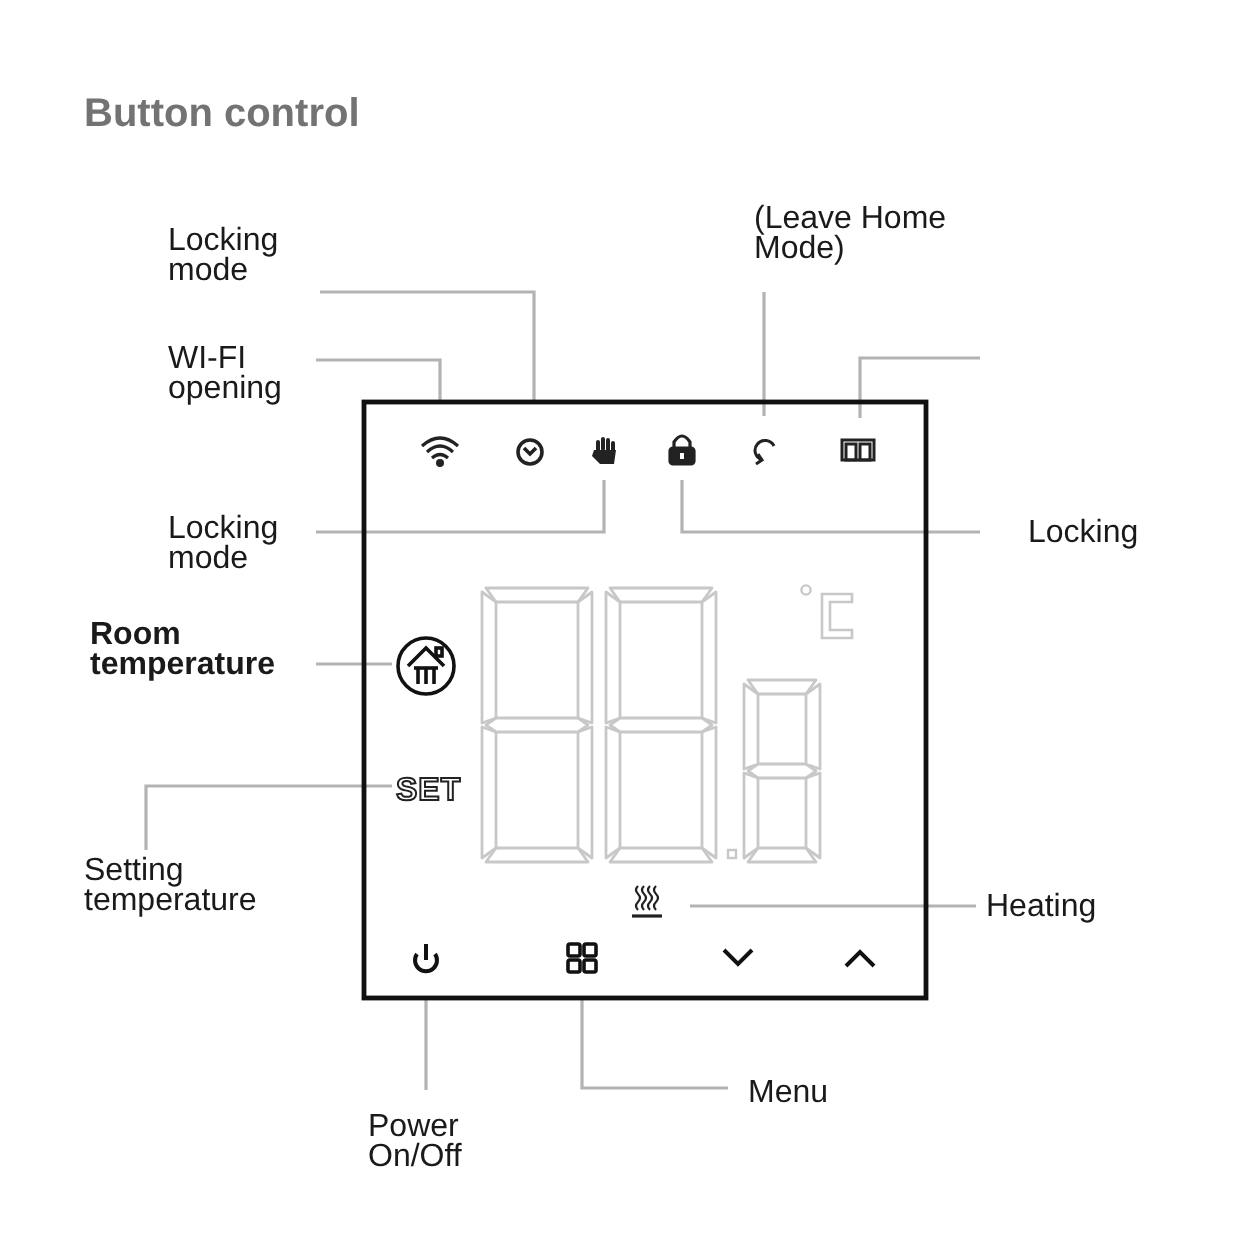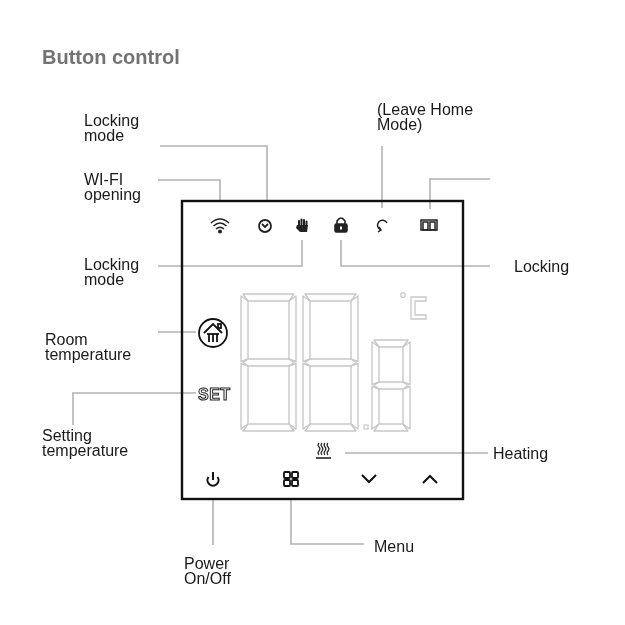--- a/index.html
+++ b/index.html
@@ -15,21 +15,21 @@
 
 <div id="stage">
   <div class="title">Button control</div>
 
   <div class="lbl" style="left:84px;top:113px;">Locking
 mode</div>
   <div class="lbl" style="left:84px;top:172px;">WI-FI
 opening</div>
   <div class="lbl" style="left:84px;top:257px;">Locking
 mode</div>
-  <div class="lbl" style="left:45px;top:332px;">Room
+  <div class="lbl" style="left:45px;top:310px;font-weight:bold;">Room
 temperature</div>
   <div class="lbl" style="left:42px;top:428px;">Setting
 temperature</div>
   <div class="lbl" style="left:366px;top:102px;margin-left:11px;">(Leave Home
 Mode)</div>
   <div class="lbl" style="left:514px;top:259px;">Locking</div>
   <div class="lbl" style="left:493px;top:446px;">Heating</div>
   <div class="lbl" style="left:374px;top:539px;">Menu</div>
   <div class="lbl" style="left:184px;top:556px;">Power
 On/Off</div>

